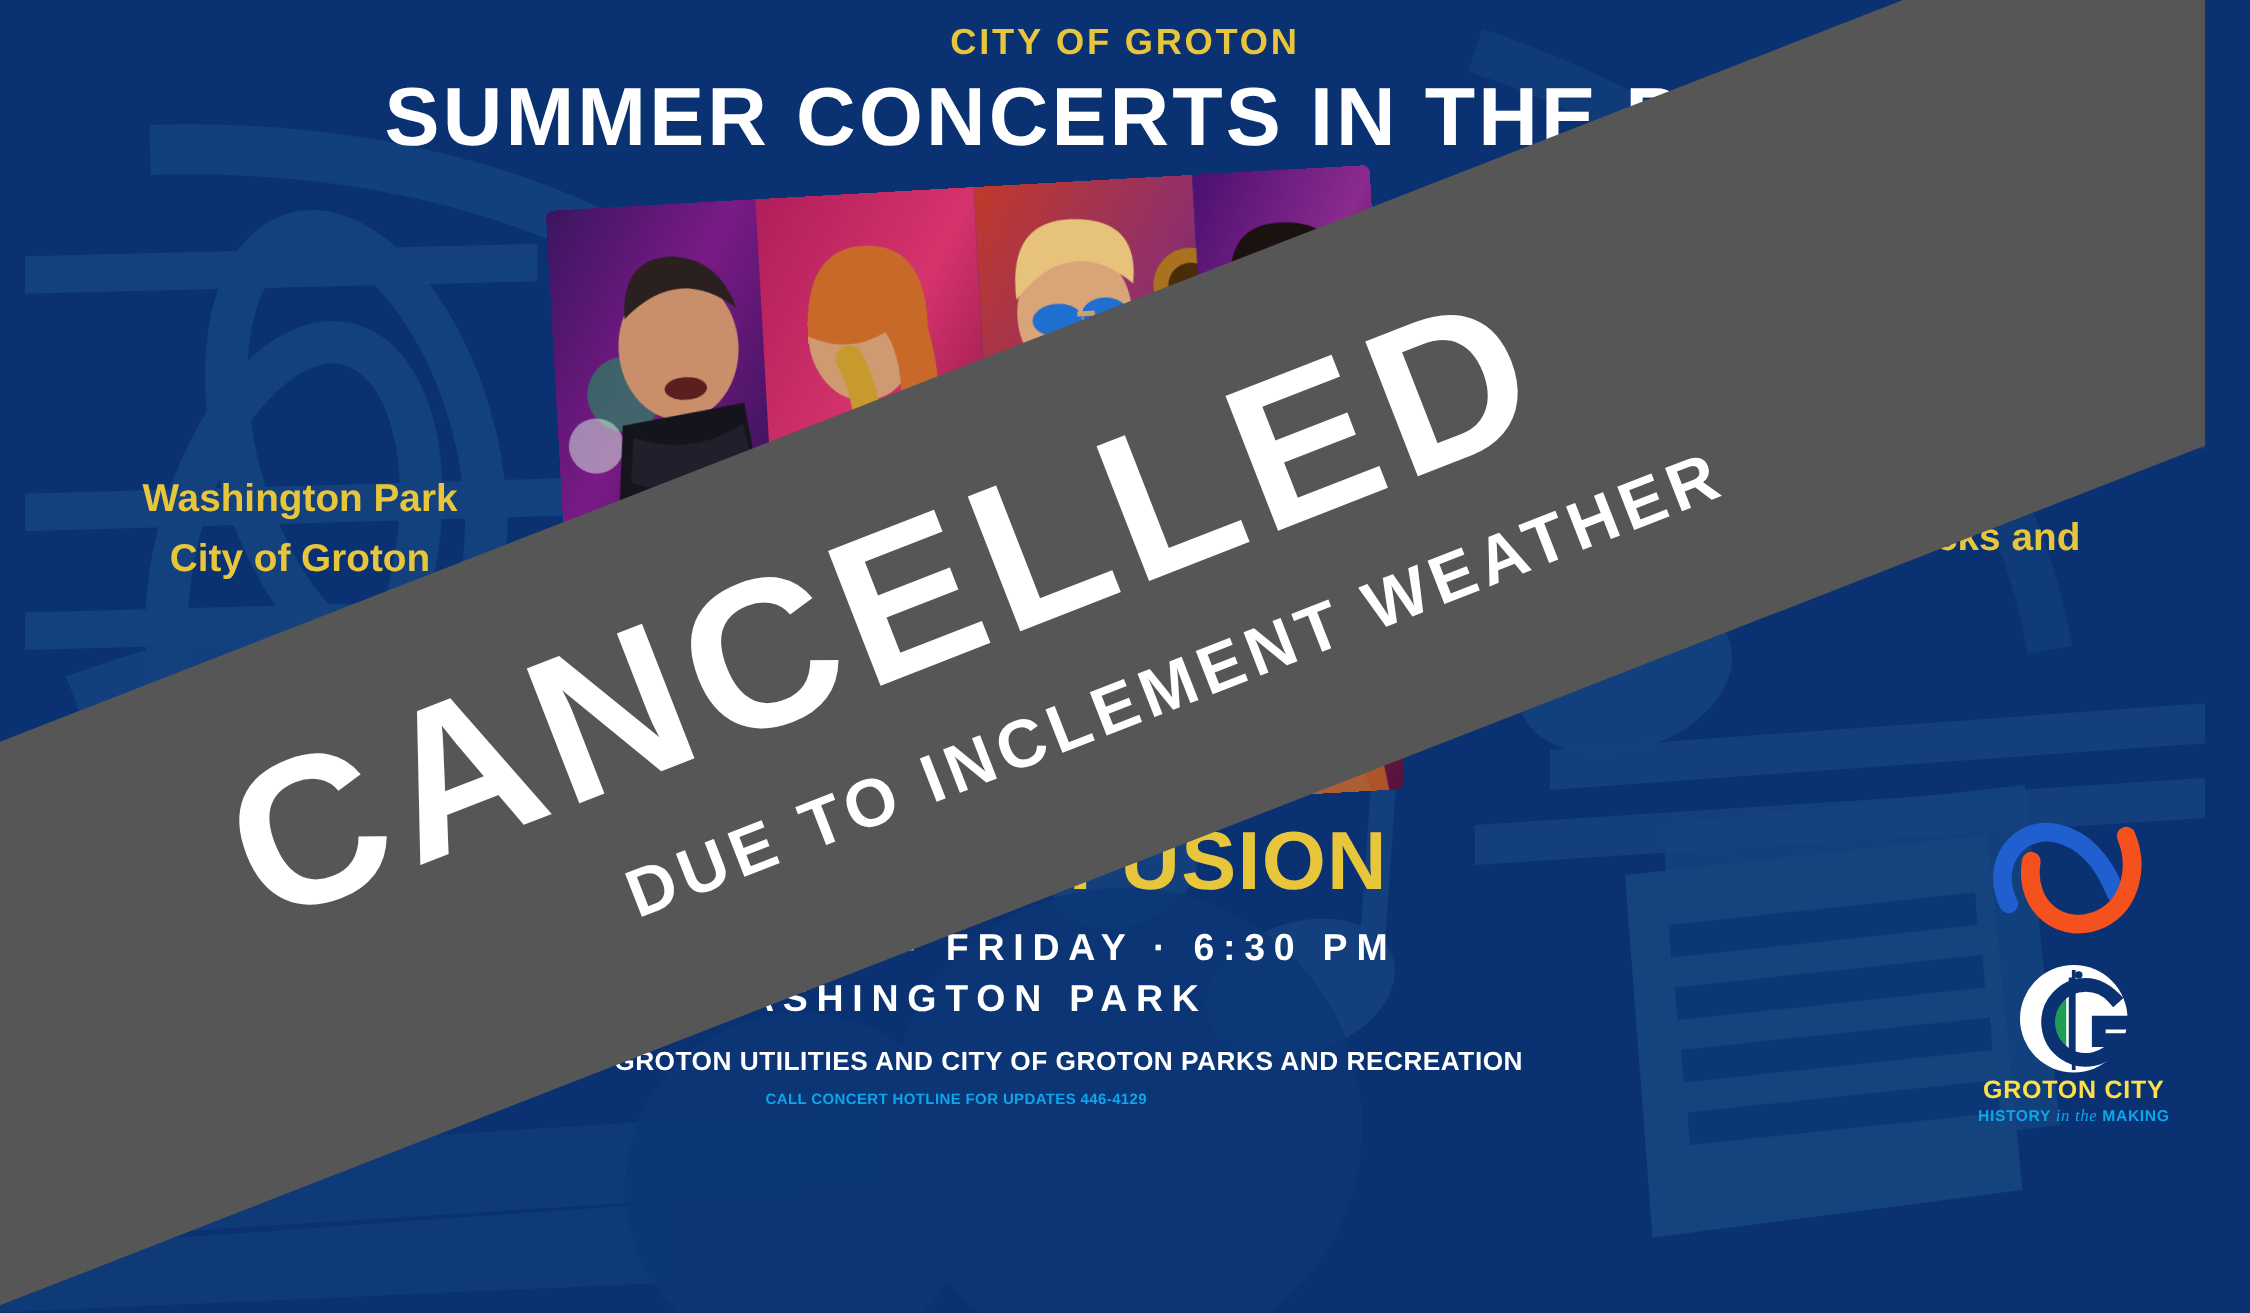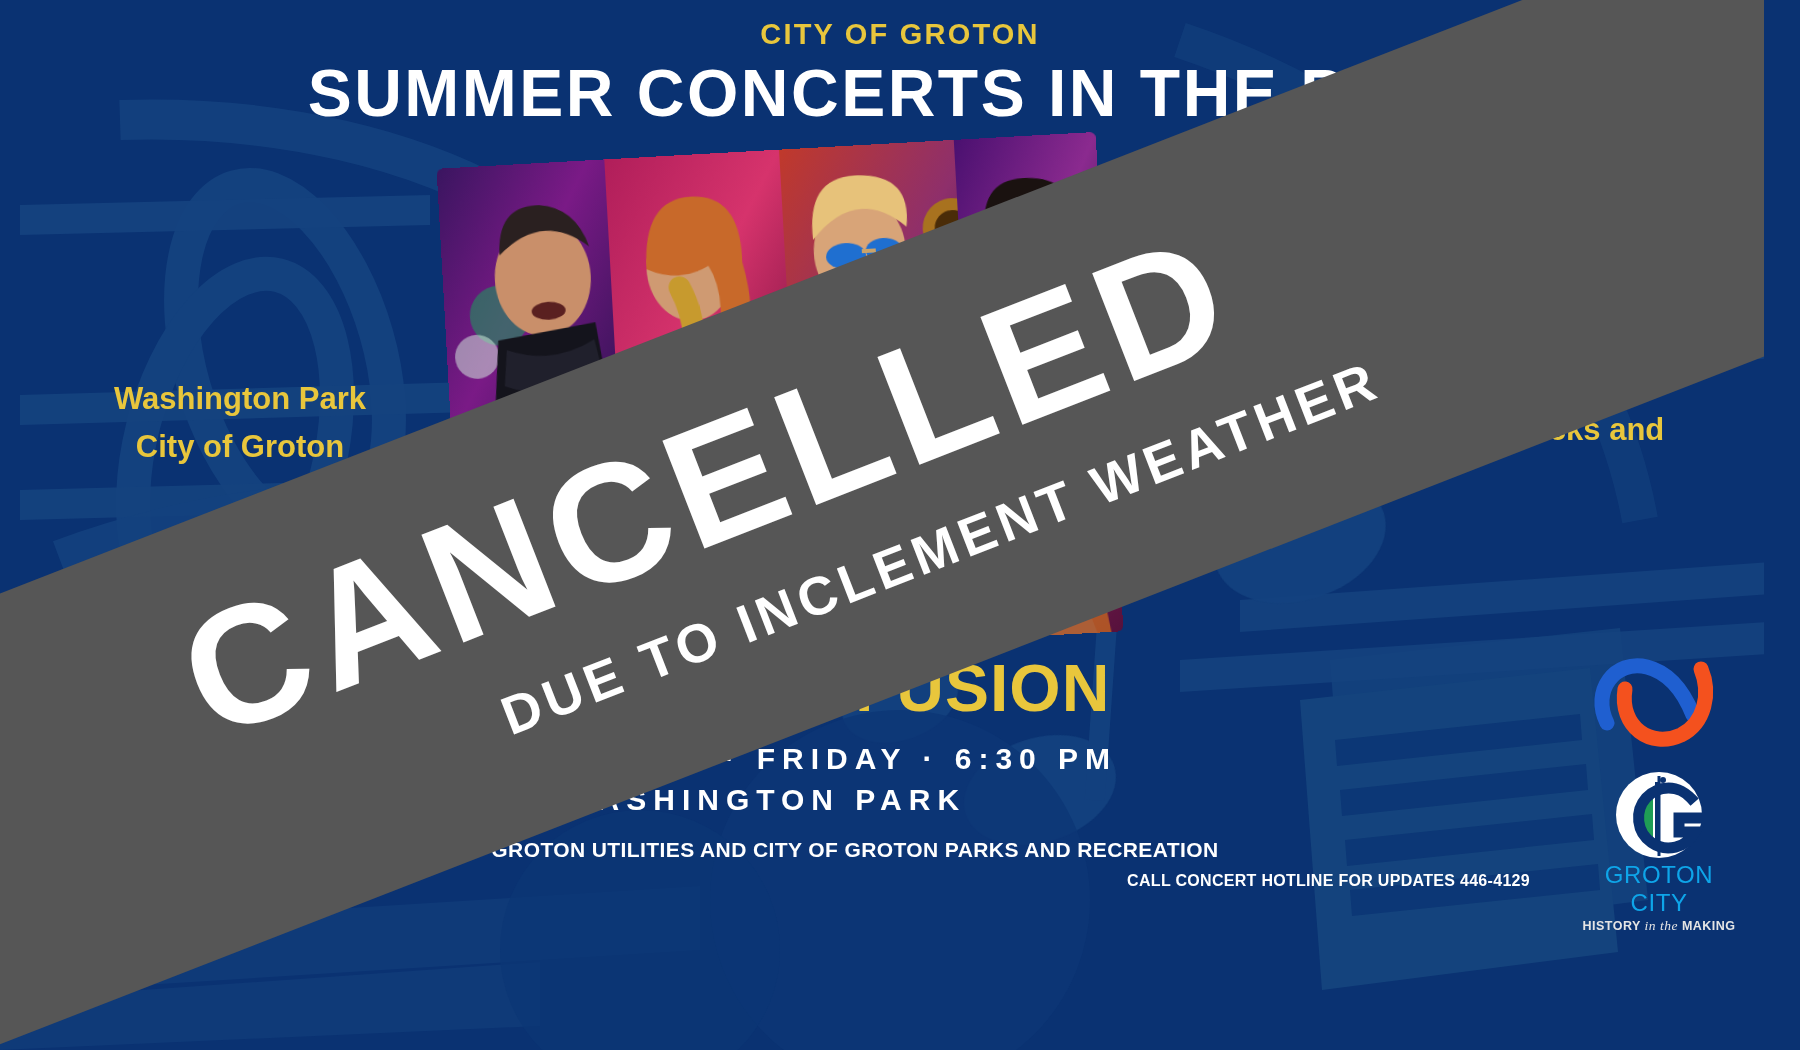--- a/index.html
+++ b/index.html
@@ -82,34 +82,34 @@
     text-align:center;color:#ffffff;
     font-size:30px;font-weight:600;letter-spacing:7px;
   }
   .sponsor-line{
     position:absolute;left:0;top:838px;width:1530px;
     text-align:center;color:#ffffff;
     font-size:21px;font-weight:800;letter-spacing:0.4px;
   }
   .hotline-line{
     position:absolute;left:0;top:872px;width:1530px;
-    text-align:right;color:#ffffff;
-    font-size:16px;font-weight:800;letter-spacing:0.3px;
+    text-align:center;color:#0ea5e9;
+    font-size:12px;font-weight:800;letter-spacing:0.3px;
   }
 
   
   .util-logo{position:absolute;right:35px;top:645px;width:140px;height:115px;}
   .city-logo{position:absolute;right:25px;top:768px;width:160px;height:135px;text-align:center;}
   .city-logo .mark{width:160px;height:95px;display:block;}
   .city-logo .city-name{
-    color:#0ea5e9;font-size:24px;font-weight:400;letter-spacing:0.6px;
+    color:#fde047;font-size:20px;font-weight:700;letter-spacing:0.6px;
     margin-top:-2px;
   }
   .city-logo .city-tag{
-    color:#e5e5e5;font-size:12.5px;font-weight:700;letter-spacing:0.5px;margin-top:1px;
+    color:#0ea5e9;font-size:12.5px;font-weight:700;letter-spacing:0.5px;margin-top:1px;
   }
   .city-logo .city-tag i{font-family:"Liberation Serif",serif;font-style:italic;font-weight:400;font-size:13.5px;}
 
   
   .cancel-band{
     position:absolute;
     left:-260px;top:258px;
     width:2320px;height:420px;
     background:#565656;
     transform:rotate(-21.3deg);

